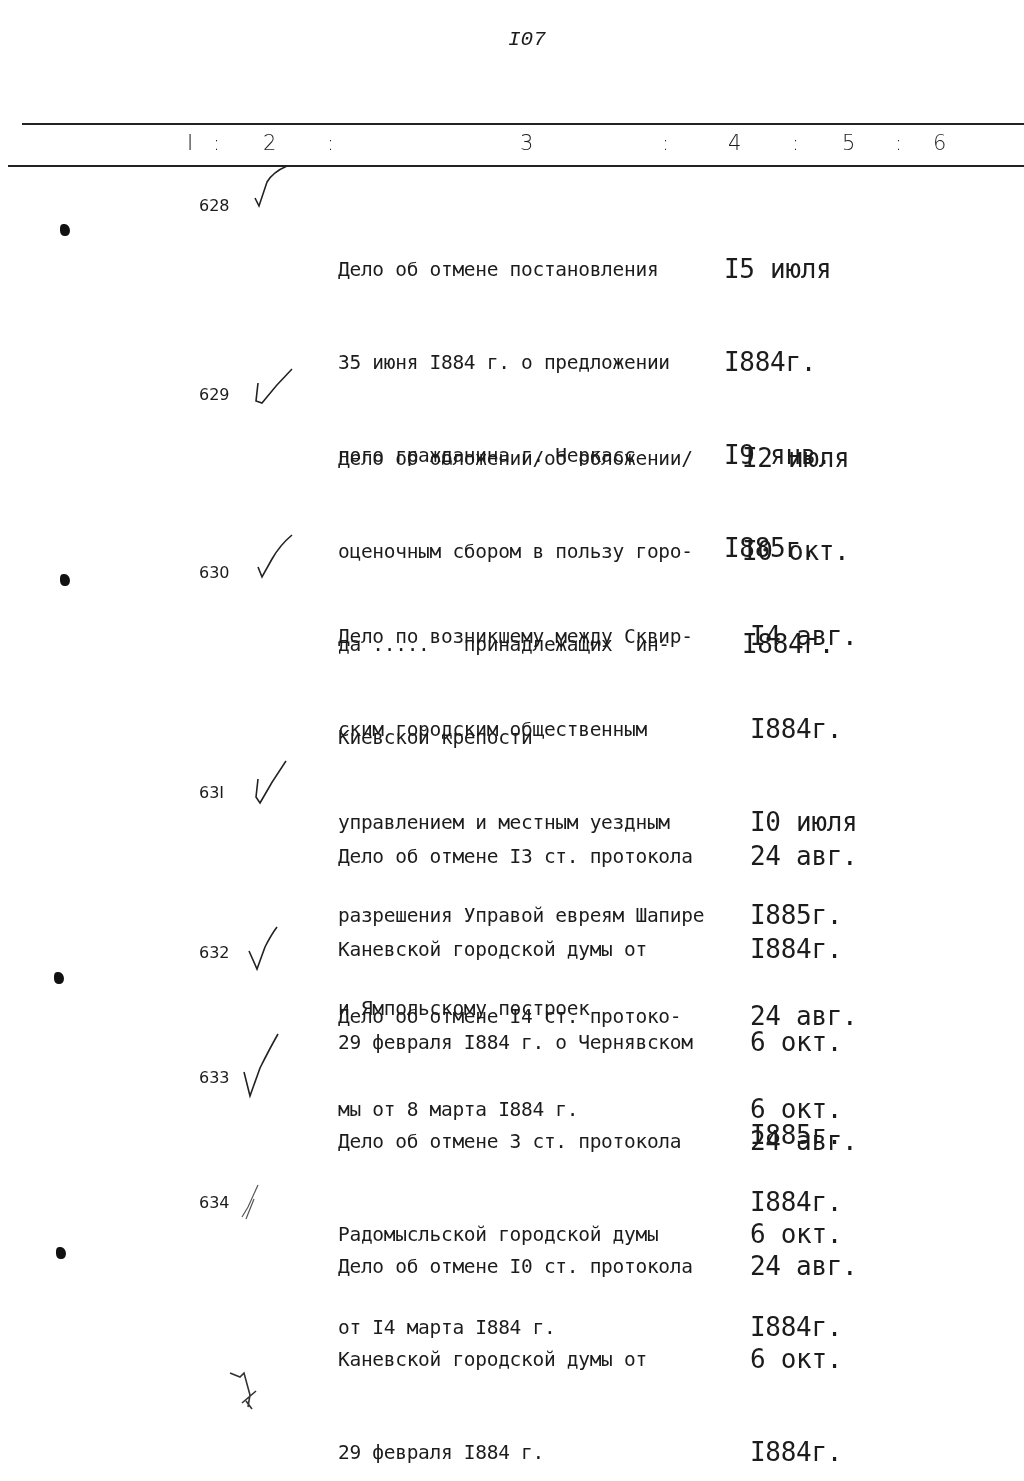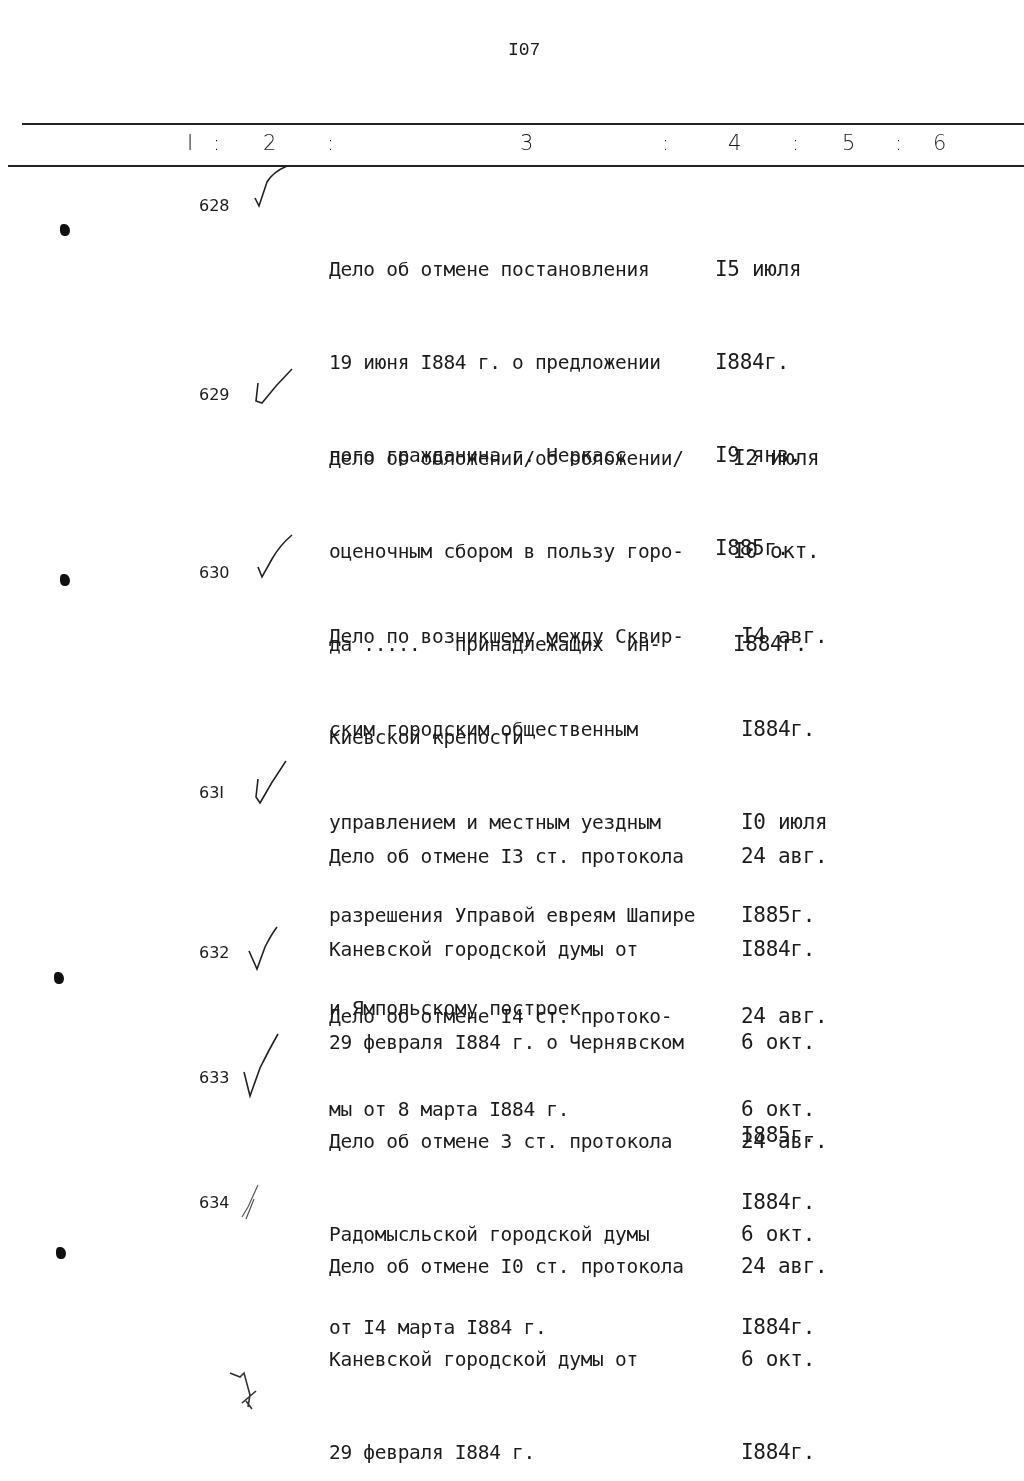--- a/index.html
+++ b/index.html
@@ -1,34 +1,35 @@
 <!DOCTYPE html>
 <html><head>
   <meta charset="utf-8">
   <style>
     html, body { margin: 0; padding: 0; }
     body {
       width: 1024px; height: 1481px; background: #ffffff; position: relative; overflow: hidden;
       font-family: "DejaVu Sans Mono", "Liberation Mono", monospace; color: #1c1c1c;
     }
     .page-number {
-      position: absolute; top: 40px; left: 508px; font-size: 18px; letter-spacing: 0px;
+      position: absolute; top: 28px; left: 508px; font-size: 21px; letter-spacing: 0px;
       font-family: "Liberation Mono", "DejaVu Sans Mono", monospace;
+      font-style: italic;
     }
     .rule { position: absolute; background: #222; height: 2px; }
     .rule.top { top: 123px; left: 22px; width: 1002px; }
     .rule.bottom { top: 165px; left: 8px; width: 1016px; }
     .col-header { position: absolute; top: 131px; font-size: 21px; font-family: "DejaVu Sans", sans-serif; font-weight: 300; }
     .record { position: absolute; left: 0; width: 1024px; }
     .rec-num { position: absolute; left: 199px; font-size: 16px; font-family: "DejaVu Sans", sans-serif; }
     .check { position: absolute; left: 245px; width: 48px; height: 48px; }
     .check svg { width: 100%; height: 100%; overflow: visible; }
     .desc { position: absolute; left: 329px; width: 410px; font-size: 19.5px; line-height: 31px; white-space: pre; letter-spacing: -0.3px; }
-    .dates { position: absolute; left: 741px; font-size: 21px; line-height: 31px; white-space: pre; letter-spacing: -0.3px; }
-    .line { display: block; height: 31px; }
+    .dates { position: absolute; left: 741px; font-size: 26px; line-height: 31px; white-space: pre; letter-spacing: -0.3px; }
+    .line { display: block; height: 31px; margin-left: 9px; }
     .margin-mark { position: absolute; width: 10px; height: 12px; background: #111; border-radius: 40% 60% 50% 50%; }
     .signature { position: absolute; left: 226px; top: 1365px; width: 40px; height: 50px; }
   </style>
 </head>
 <body>
 
 <div class="page-number">I07</div>
 
 <div class="rule top"></div>
 
@@ -50,21 +51,21 @@
 
 <div class="record" style="top:192px">
   <span class="rec-num" style="top:4px">628</span>
   <span class="check" style="top:-20px">
     <svg viewBox="0 0 48 48">
         <path d="M10 26 L14 34 L22 10 Q28 0 42 -6" fill="none" stroke="#222" stroke-width="1.6"></path>
       </svg>
   </span>
   <div class="desc">
     <span class="line">Дело об отмене постановления</span>
-    <span class="line">19 июня I884 г. о предложении</span>
+    <span class="line">35 июня I884 г. о предложении</span>
     <span class="line">ного гражданина г. Черкасс</span>
   </div>
   <div class="dates" style="left:715px">
     <span class="line">I5 июля</span>
     <span class="line">I884г.</span>
     <span class="line">I9 янв.</span>
     <span class="line">I885г.</span>
   </div>
 </div>
 

